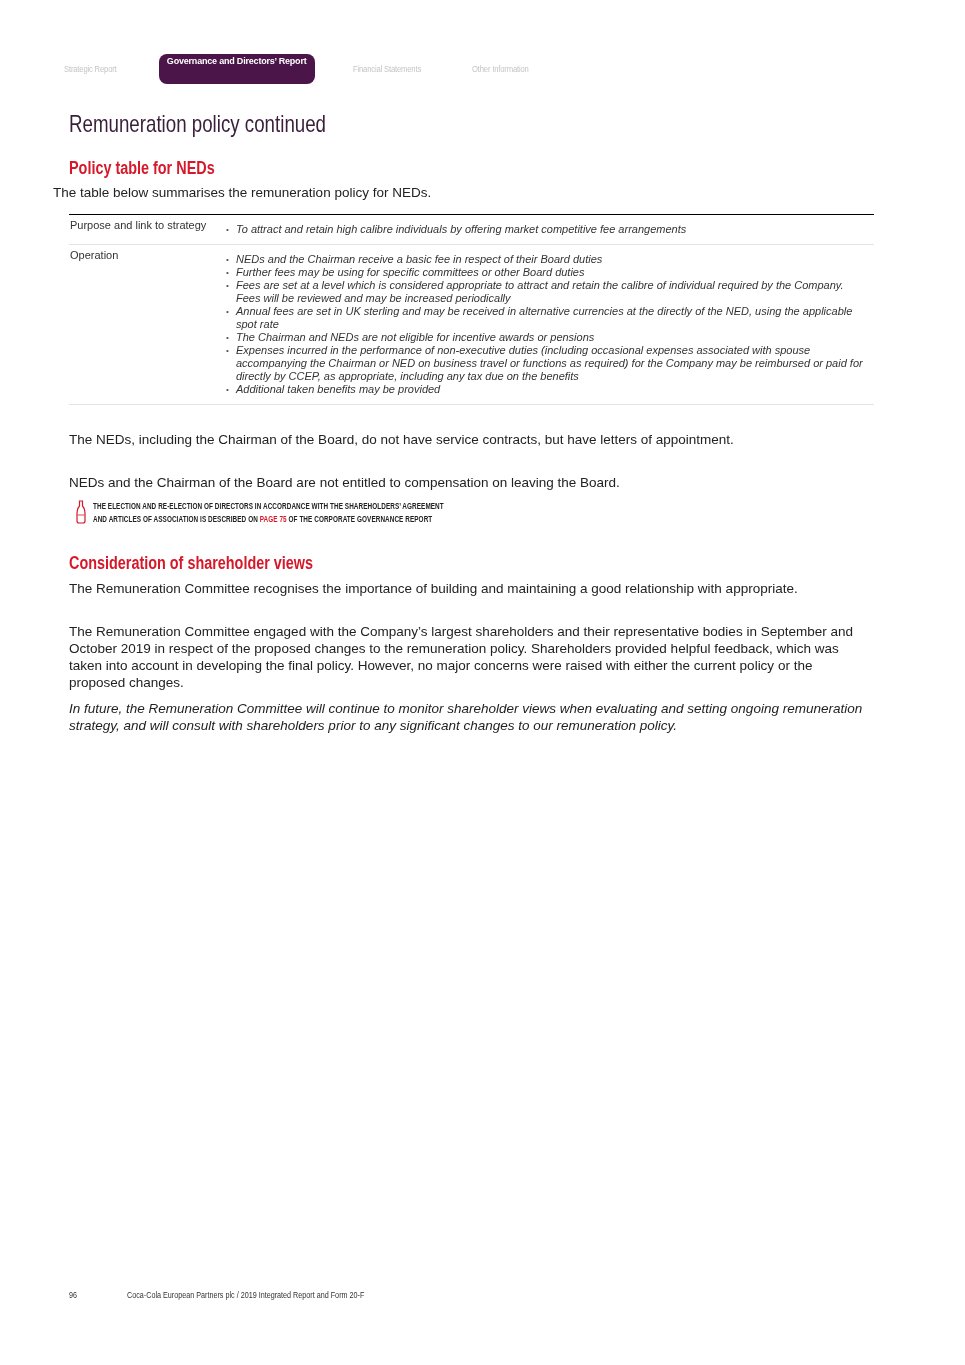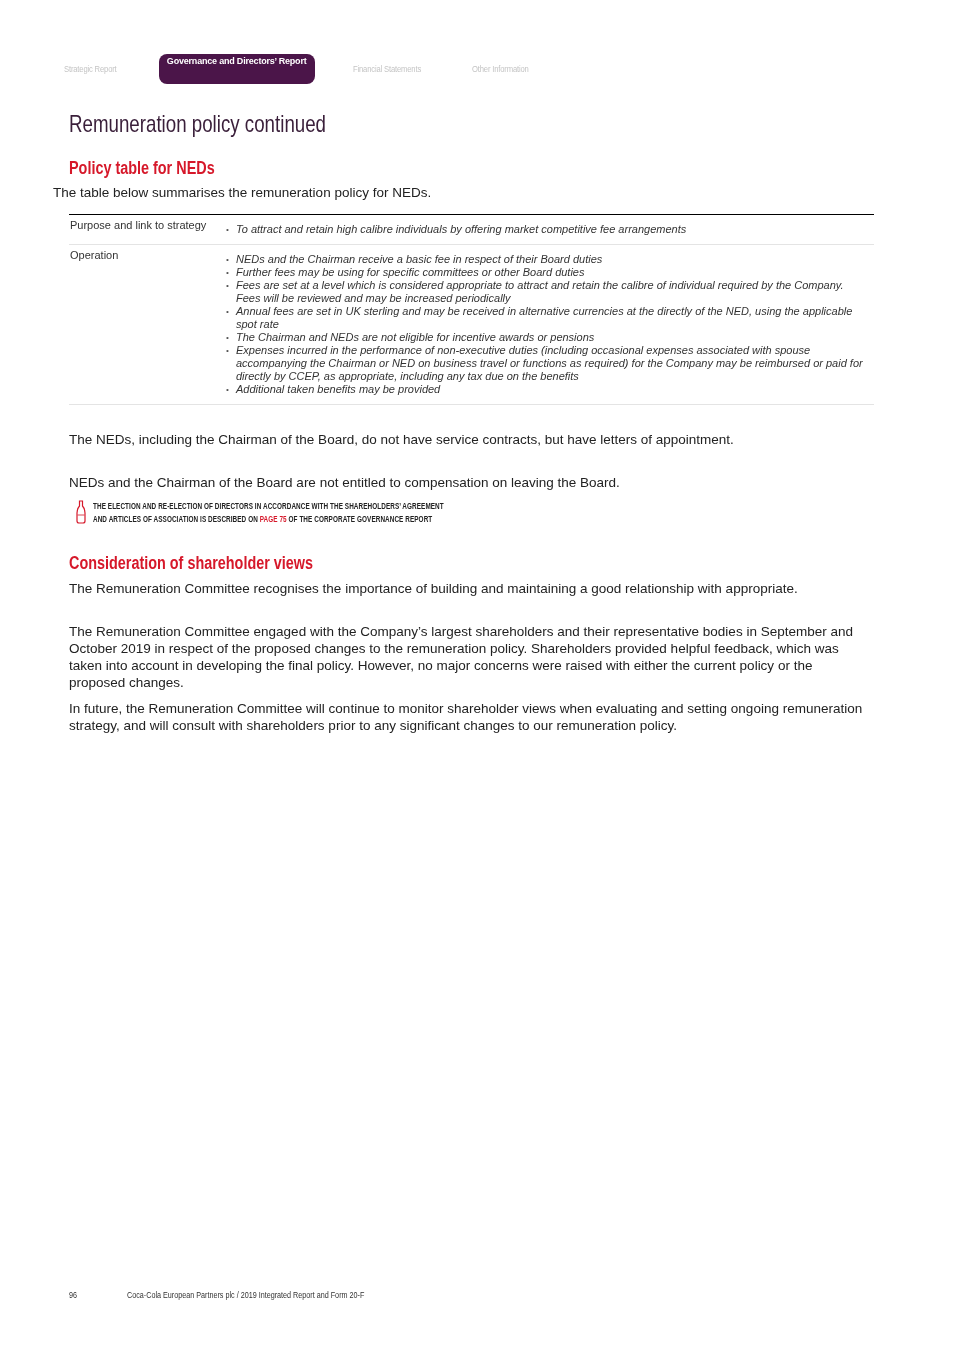--- a/index.html
+++ b/index.html
@@ -222,18 +222,18 @@
   </svg>
   <div class="note-text">
     <div>THE ELECTION AND RE-ELECTION OF DIRECTORS IN ACCORDANCE WITH THE SHAREHOLDERS’ AGREEMENT</div>
     <div><span>AND ARTICLES OF ASSOCIATION IS DESCRIBED ON </span><span class="page-link">PAGE 75</span><span> OF THE CORPORATE GOVERNANCE REPORT</span></div>
   </div>
 </div>
 
 <h2 class="section-heading" style="top:553px;margin:0;">Consideration of shareholder views</h2>
 <p class="para" style="top:580px;">The Remuneration Committee recognises the importance of building and maintaining a good relationship with appropriate.</p>
 <p class="para" style="top:623px;">The Remuneration Committee engaged with the Company’s largest shareholders and their representative bodies in September and October 2019 in respect of the proposed changes to the remuneration policy. Shareholders provided helpful feedback, which was taken into account in developing the final policy. However, no major concerns were raised with either the current policy or the proposed changes.</p>
-<p class="para" style="top:700px;">In future, the Remuneration Committee will continue to monitor shareholder views when evaluating and setting ongoing remuneration strategy, and will consult with shareholders prior to any significant changes to our remuneration policy.</p>
+<p class="para" style="top:700px;font-style:italic;">In future, the Remuneration Committee will continue to monitor shareholder views when evaluating and setting ongoing remuneration strategy, and will consult with shareholders prior to any significant changes to our remuneration policy.</p>
 
 <div class="footer">
   <span class="page-num">96</span>
   <span class="pub">Coca-Cola European Partners plc / 2019 Integrated Report and Form 20-F</span>
 </div>
 
 </body></html>

